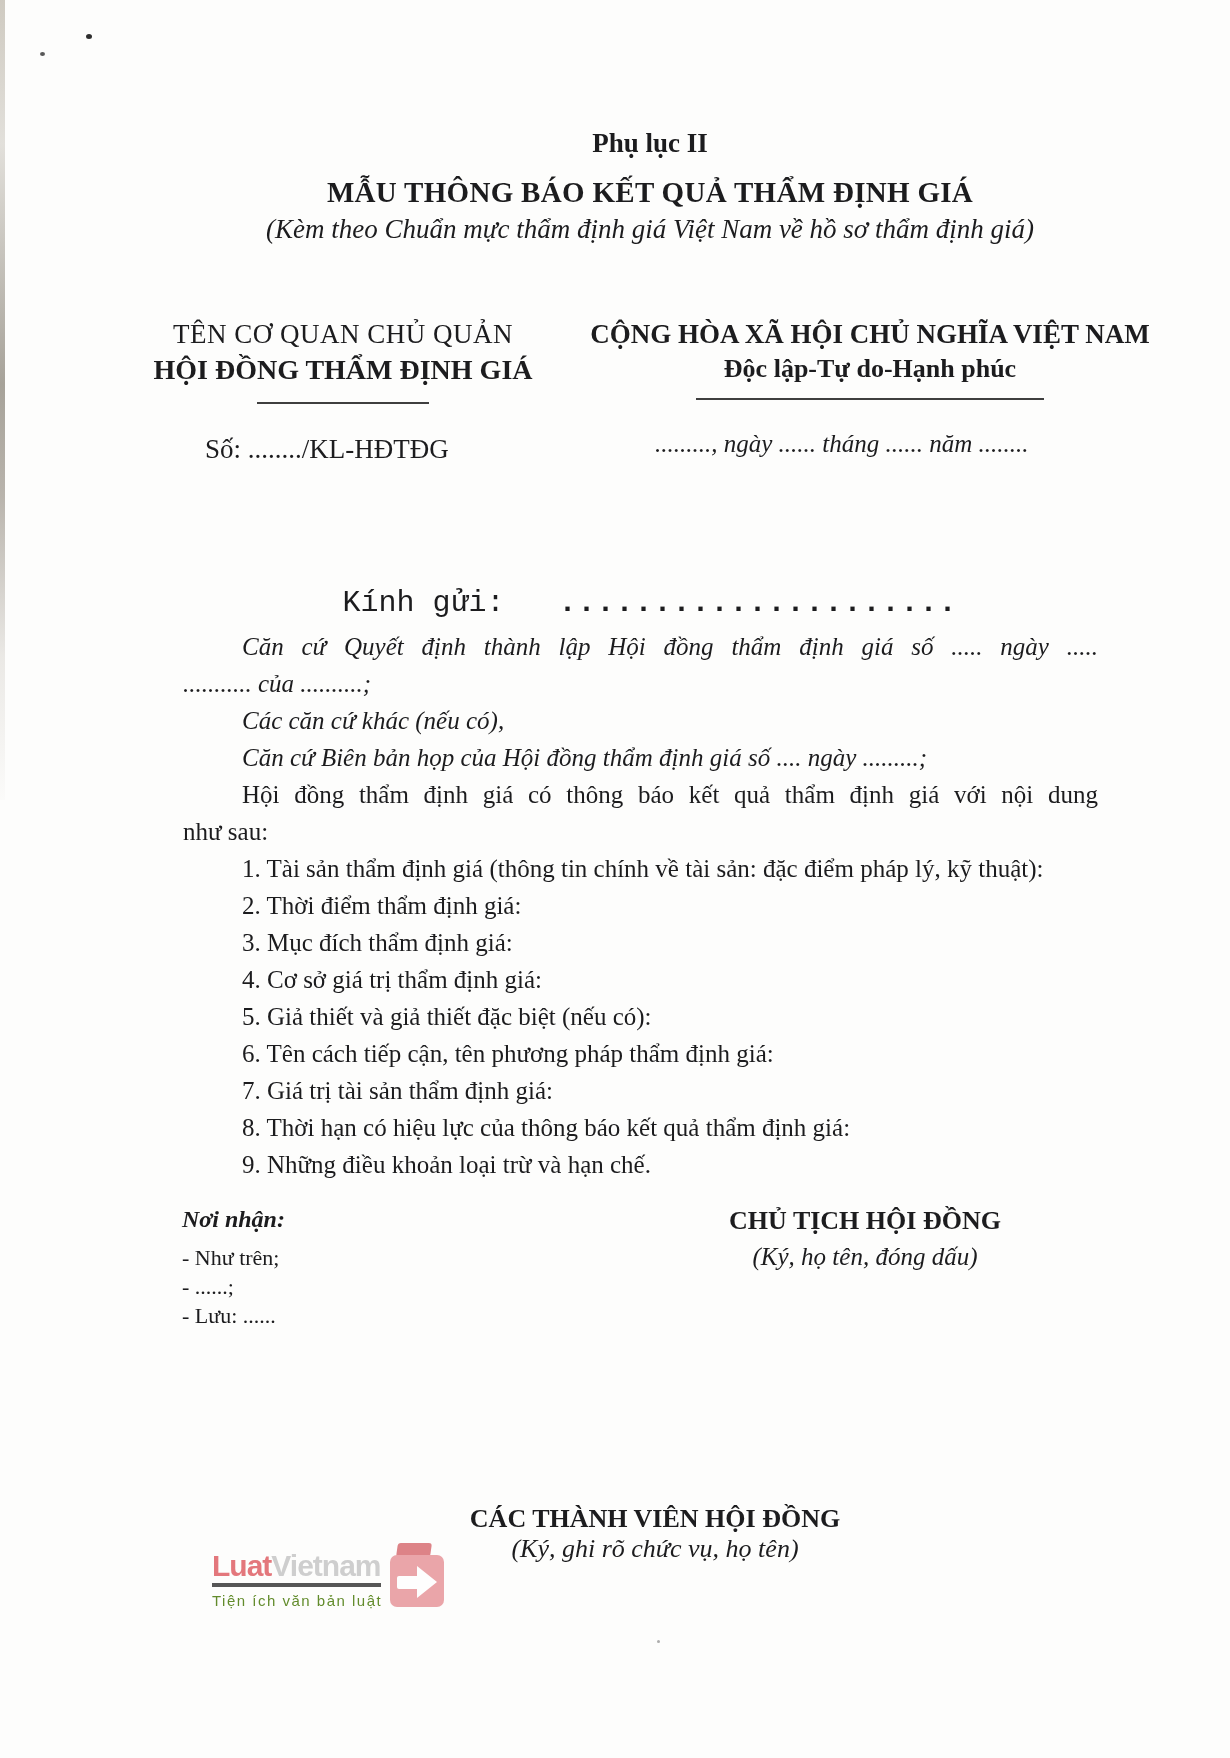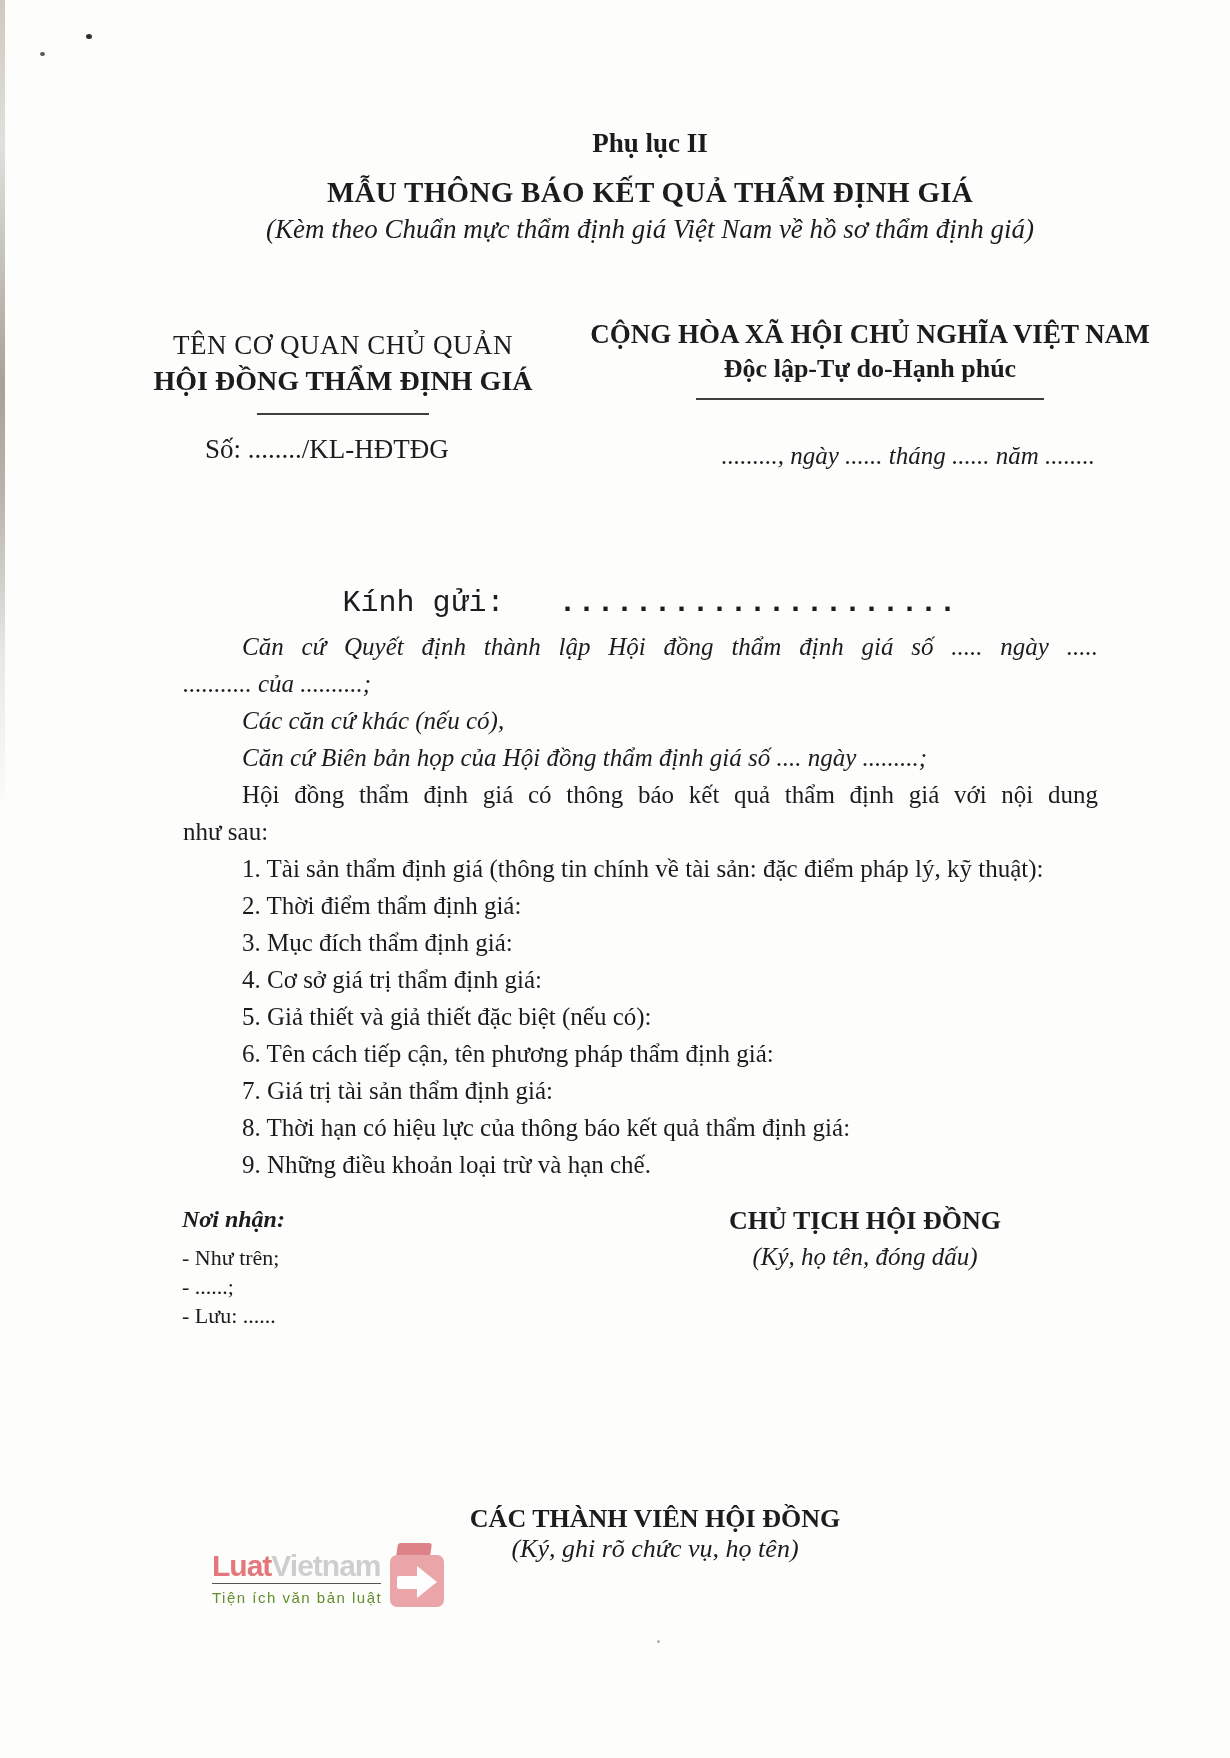--- a/index.html
+++ b/index.html
@@ -29,32 +29,32 @@
   .speck.s2 { left:40px; top:52px; width:5px; height:4px; opacity:.8; }
   .speck.s3 { left:657px; top:1640px; width:3px; height:3px; background:#777; opacity:.6; }
 
   
   .centered { position:absolute; left:70px; width:1160px; text-align:center; }
   .appendix { top:128px; font-weight:bold; font-size:27px; }
   .form-title { top:168px; font-weight:bold; font-size:29px; letter-spacing:.3px;margin-top:8px; }
   .form-subtitle { top:214px; font-style:italic; font-size:27px; }
 
   
-  .lh-left { position:absolute; left:143px; top:327px; width:400px; text-align:center; }
+  .lh-left { position:absolute; left:143px; top:316px; width:400px; text-align:center; }
   .lh-left .l1 { font-size:27px; line-height:36px; letter-spacing:.5px; }
   .lh-left .l2 { font-weight:bold; font-size:28px; line-height:36px; }
   .lh-left .rule { width:172px; height:2px; background:#3f3f3f; margin:14px auto 0; }
 
   .lh-right { position:absolute; left:560px; top:316px; width:620px; text-align:center; }
   .lh-right .l1 { font-weight:bold; font-size:27px; line-height:36px; }
   .lh-right .l2 { font-weight:bold; font-size:26px; line-height:34px; }
   .lh-right .rule { width:348px; height:2px; background:#3f3f3f; margin:12px auto 0; }
 
   .doc-no { position:absolute; left:205px; top:434px; font-size:27px; }
-  .date-line { position:absolute; left:655px; top:442px; width:440px; text-align:right;
+  .date-line { position:absolute; left:655px; top:430px; width:440px; text-align:left;
                font-style:italic; font-size:25px; }
 
   .doc-title { top:518px; font-weight:bold; font-size:27px; letter-spacing:.3px; }
   .salutation { top:586px; font-size:30px;font-family:Liberation Mono, monospace; }
   .salutation .dots { font-weight:bold; letter-spacing:1px; }
 
   
   .flow { position:absolute; left:183px; top:628px; width:915px;
           font-size:25px; line-height:37px; }
   .ln { height:37px; }
@@ -73,21 +73,21 @@
   .chair .note { font-style:italic; font-size:25px; margin-top:7px; }
 
   .members { position:absolute; left:80px; top:1504px; width:1150px; text-align:center; }
   .members .title { font-weight:bold; font-size:26px; }
   .members .note { font-style:italic; font-size:26px; }
 
   
   .wm { position:absolute; left:212px; top:1550px; width:260px; height:70px; opacity:.88;
         font-family:"Liberation Sans","DejaVu Sans",sans-serif; }
   .wm-brand { font-weight:bold; font-size:30px; line-height:32px; letter-spacing:-1px;
-              display:inline-block; border-bottom:1px solid #404040; padding-bottom:1px; }
+              display:inline-block; border-bottom:4px solid #404040; padding-bottom:1px; }
   .wm-red { color:#e0656b; }
   .wm-gray { color:#c8c8c8; }
   .wm-tagline { font-size:15px; color:#4d7c0f; letter-spacing:1.5px; margin-top:5px; }
   .wm-icon { position:absolute; left:178px; top:-7px; width:54px; height:64px; }
   .wm-tab { position:absolute; top:0; left:7px; width:34px; height:14px;
             background:#d97378; border-radius:3px; transform:skewX(-8deg); }
   .wm-box { position:absolute; top:12px; left:0; width:54px; height:52px;
             background:#e89a9e; border-radius:7px; }
   .wm-arrow-bar { position:absolute; top:33px; left:7px; width:22px; height:13px;
                   background:#fff; border-radius:2px; }

